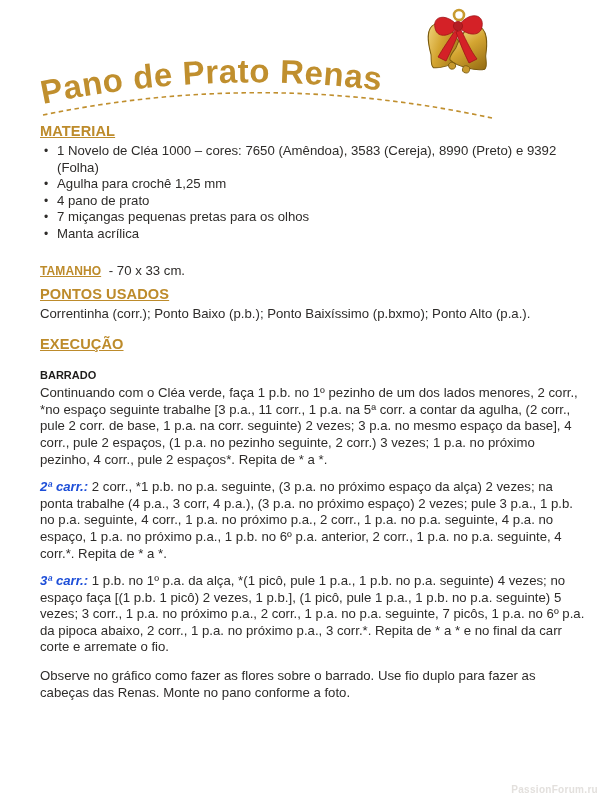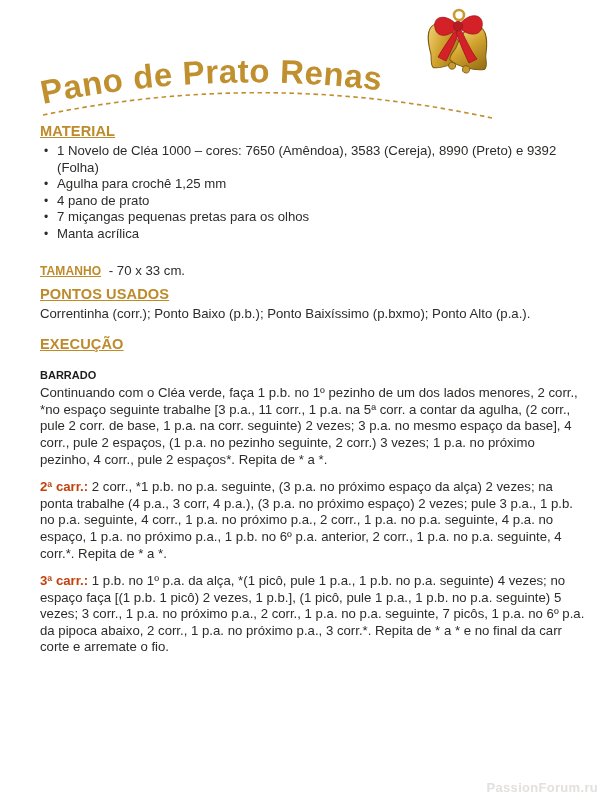--- a/index.html
+++ b/index.html
@@ -26,24 +26,24 @@
     content:"•"; position:absolute; left:4px; top:0; font-size:12px; color:#2e2c2a;
   }
   .tamanho-row { margin-top:19px; }
   .tamanho-row .gold-heading { display:inline; font-size:12px; }
   .tamanho-row .value { display:inline; margin-left:4px; }
   .pontos-block { margin-top:5px; }
   .pontos-block p, .exec-block p { margin:3px 0 0 0; }
   .exec-block { margin-top:13px; }
   .para { margin:1px 0 0 0; text-align:left; }
   .carr-para { margin:11px 0 0 0; }
-  .carr-label { font-weight:700; color:#c2410c; }
+  .carr-label { font-weight:700; color:#1d4ed8;font-style:italic; }
   .final-note { margin:12px 0 0 0; }
   .watermark {
-    position:absolute; right:16px; bottom:5px; font-size:13px; font-weight:700;
+    position:absolute; right:16px; bottom:5px; font-size:10px; font-weight:700;
     color:#e3e0dd; letter-spacing:0.3px;
   }
 </style>
 </head>
 <body>
 
 <div class="page">
 
   <div class="bells-wrap">
     <svg width="92" height="82" viewBox="0 0 92 82" xmlns="http://www.w3.org/2000/svg">
@@ -113,18 +113,19 @@
 
     <div>
       <h3 class="black-heading">BARRADO</h3>
       <p class="para">Continuando com o Cléa verde, faça 1 p.b. no 1º pezinho de um dos lados menores, 2 corr., *no espaço seguinte trabalhe [3 p.a., 11 corr., 1 p.a. na 5ª corr. a contar da agulha, (2 corr., pule 2 corr. de base, 1 p.a. na corr. seguinte) 2 vezes; 3 p.a. no mesmo espaço da base], 4 corr., pule 2 espaços, (1 p.a. no pezinho seguinte, 2 corr.) 3 vezes; 1 p.a. no próximo pezinho, 4 corr., pule 2 espaços*. Repita de * a *.</p>
 
       <p class="carr-para"><span class="carr-label">2ª carr.:</span><span> 2 corr., *1 p.b. no p.a. seguinte, (3 p.a. no próximo espaço da alça) 2 vezes; na ponta trabalhe (4 p.a., 3 corr, 4 p.a.), (3 p.a. no próximo espaço) 2 vezes; pule 3 p.a., 1 p.b. no p.a. seguinte, 4 corr., 1 p.a. no próximo p.a., 2 corr., 1 p.a. no p.a. seguinte, 4 p.a. no espaço, 1 p.a. no próximo p.a., 1 p.b. no 6º p.a. anterior, 2 corr., 1 p.a. no p.a. seguinte, 4 corr.*. Repita de * a *.</span></p>
 
       <p class="carr-para"><span class="carr-label">3ª carr.:</span><span> 1 p.b. no 1º p.a. da alça, *(1 picô, pule 1 p.a., 1 p.b. no p.a. seguinte) 4 vezes; no espaço faça [(1 p.b. 1 picô) 2 vezes, 1 p.b.], (1 picô, pule 1 p.a., 1 p.b. no p.a. seguinte) 5 vezes; 3 corr., 1 p.a. no próximo p.a., 2 corr., 1 p.a. no p.a. seguinte, 7 picôs, 1 p.a. no 6º p.a. da pipoca abaixo, 2 corr., 1 p.a. no próximo p.a., 3 corr.*. Repita de * a * e no final da carr corte e arremate o fio.</span></p>
     </div>
 
+    <p class="final-note">Observe no gráfico como fazer as flores sobre o barrado. Use fio duplo para fazer as cabeças das Renas. Monte no pano conforme a foto.</p>
 
   </div>
 
   <div class="watermark">PassionForum.ru</div>
 
 </div>
 
 </body></html>

